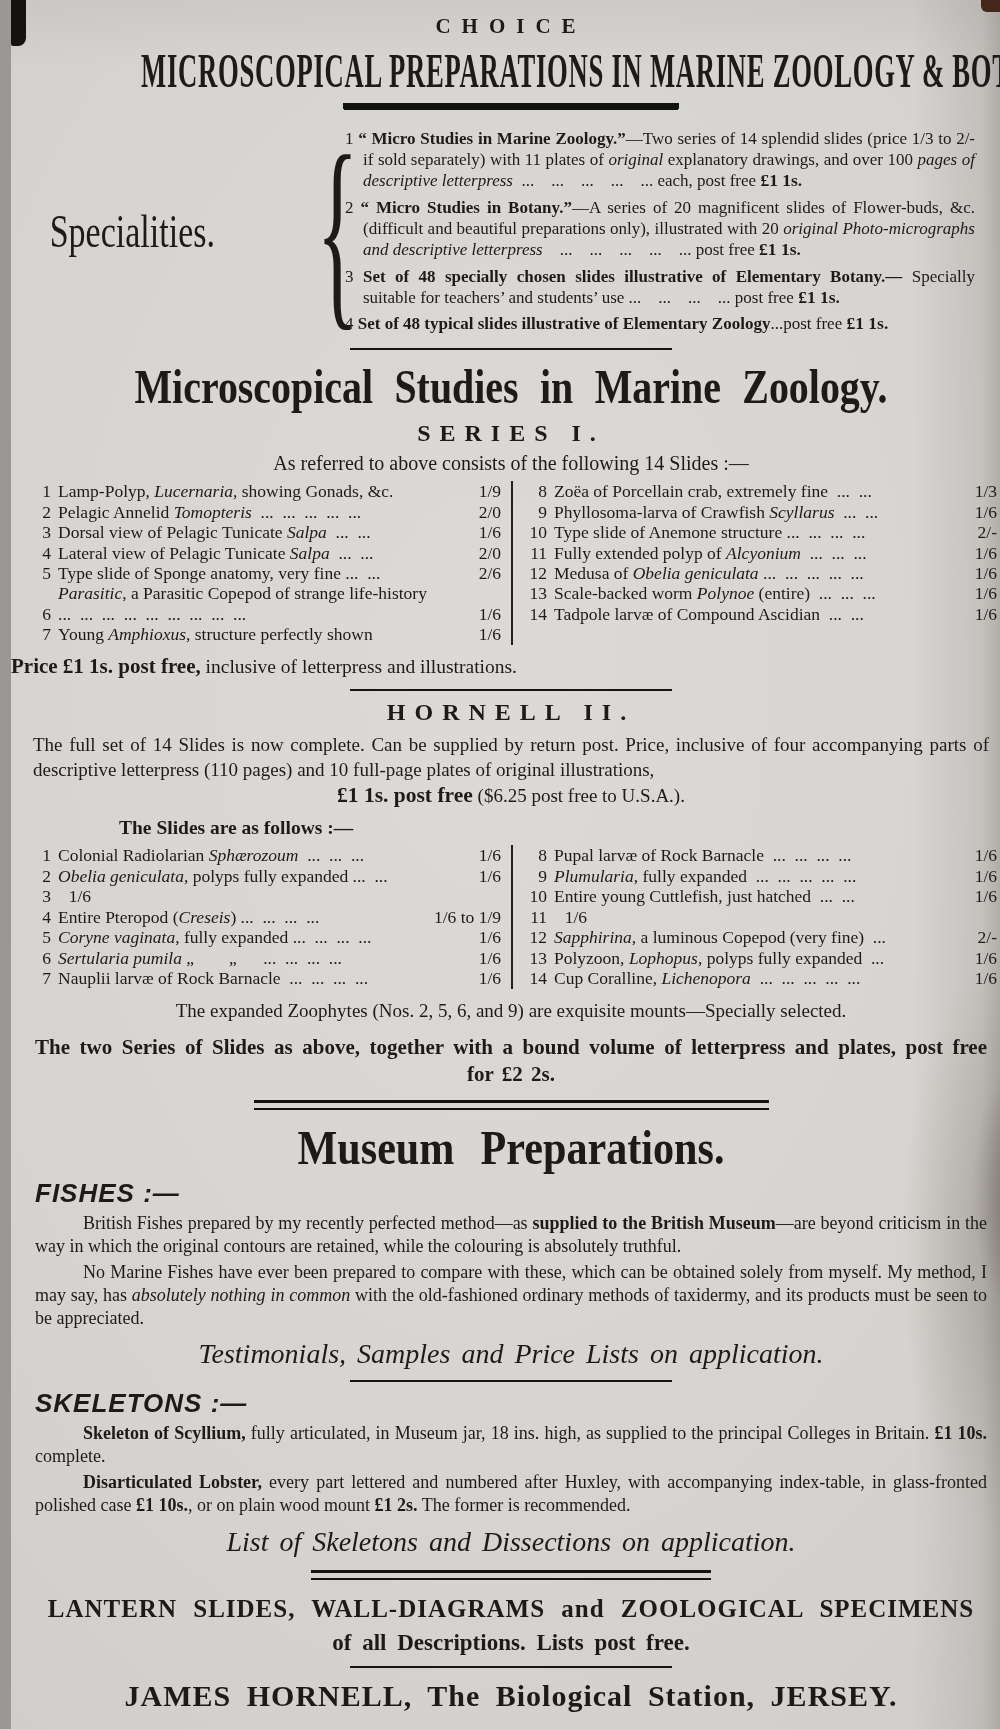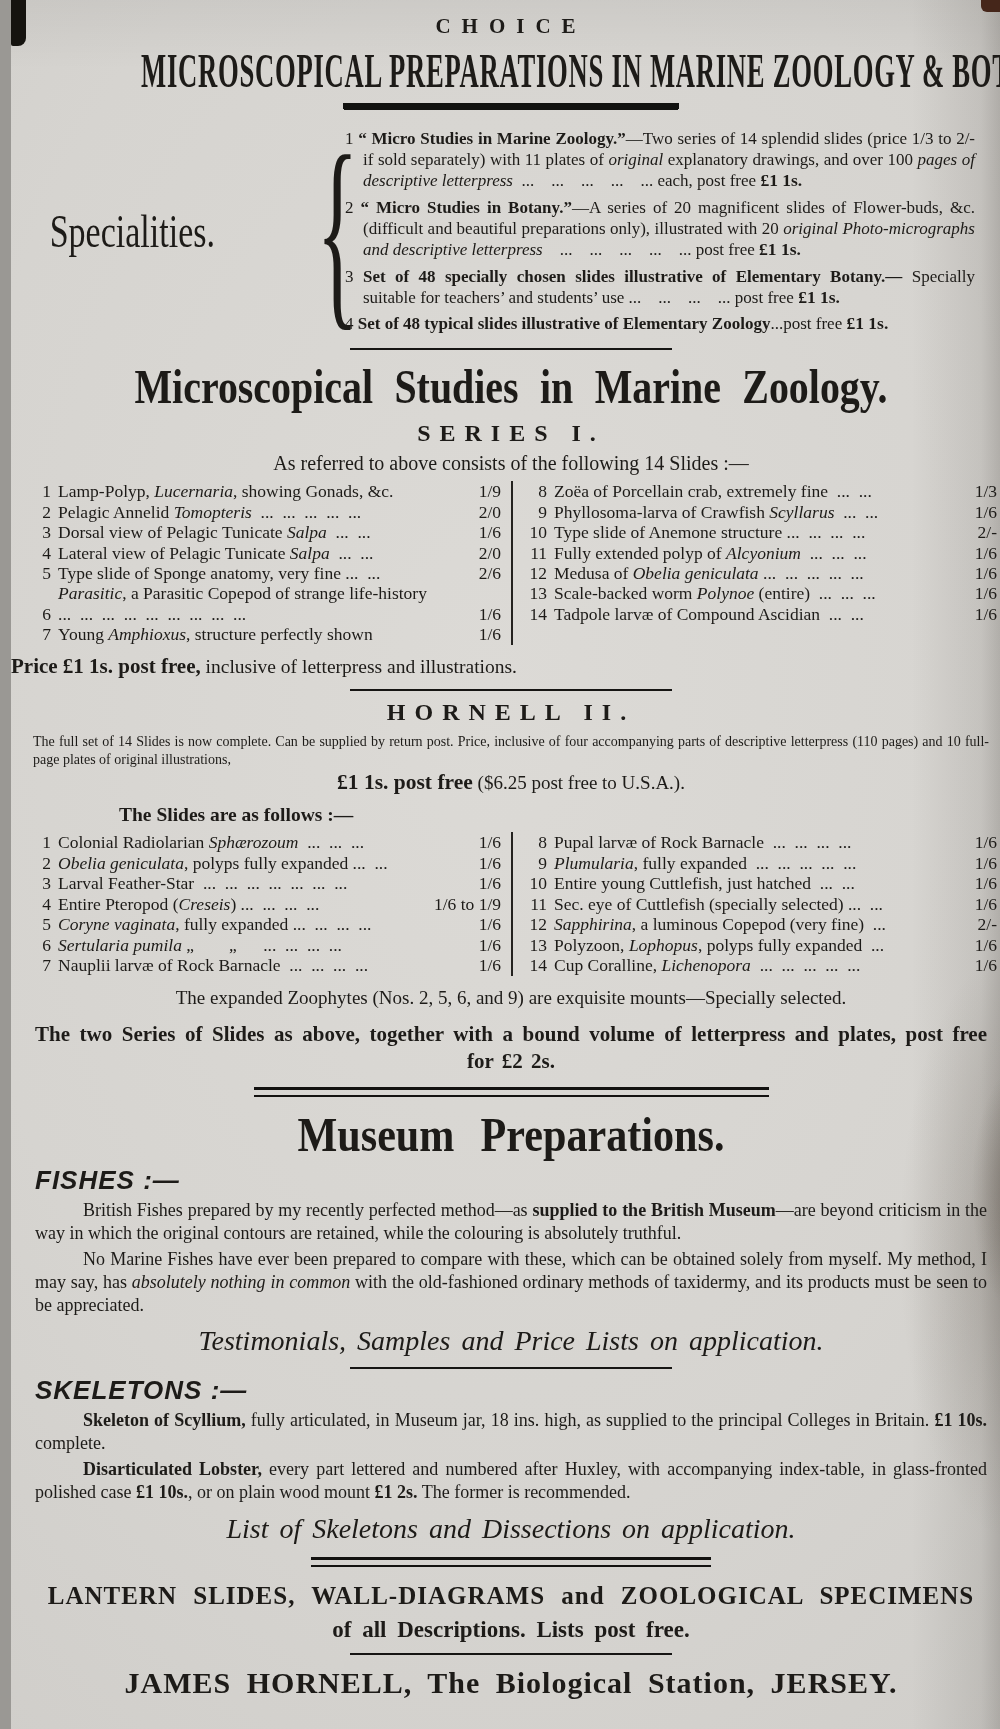--- a/index.html
+++ b/index.html
@@ -48,21 +48,21 @@
   .col.right{border-left:2px solid #24221f;padding-left:12px;}
   .col.left{padding-right:10px;}
   .li-row{display:flex;align-items:flex-end;font-size:17.5px;line-height:1.17;}
   .li-num{width:22px;text-align:right;flex:none;}
   .li-txt{flex:1;padding-left:7px;}
   .li-price{flex:none;text-align:right;min-width:36px;white-space:nowrap;padding-left:4px;}
 
   .price-line{margin-top:9px;text-align:left;font-size:19.5px;}
   .price-line b{font-size:21px;}
 
-  .s2-intro{margin:7px 22px 0;font-size:14px;line-height:1.3;text-align:justify;}
+  .s2-intro{margin:7px 22px 0;font-size:19px;line-height:1.3;text-align:justify;}
   .s2-price{margin-top:1px;text-align:center;font-size:19px;}
   .s2-price b{font-size:21.5px;}
   .slides-label{margin:9px 0 0 108px;font-size:19.5px;font-weight:bold;}
 
   .note-line{margin-top:11px;text-align:center;font-size:19px;}
   .combo{margin:12px 24px 0;font-size:21px;font-weight:bold;line-height:1.3;
     text-align:justify;text-align-last:center;word-spacing:3px;}
 
   .h-museum{text-align:center;white-space:nowrap;font-weight:bold;font-size:43px;
     transform:scale(0.98,1.12);transform-origin:center top;height:52px;word-spacing:16px;margin-top:10px;}
@@ -204,21 +204,20 @@
           <span class="li-txt"><span>Colonial Radiolarian </span><i>Sphærozoum</i><span> ... ... ...</span></span>
           <span class="li-price">1/6</span>
         </div>
         <div class="li-row">
           <span class="li-num">2</span>
           <span class="li-txt"><span></span><i>Obelia geniculata</i><span>, polyps fully expanded ... ...</span></span>
           <span class="li-price">1/6</span>
         </div>
         <div class="li-row">
           <span class="li-num">3</span>
-          <span class="li-txt"><span>Larval Feather-Star ... ... ... ... ... ... ...</span><i></i><span></span></span>
           <span class="li-price">1/6</span>
         </div>
         <div class="li-row">
           <span class="li-num">4</span>
           <span class="li-txt"><span>Entire Pteropod (</span><i>Creseis</i><span>) ... ... ... ...</span></span>
           <span class="li-price">1/6 to 1/9</span>
         </div>
         <div class="li-row">
           <span class="li-num">5</span>
           <span class="li-txt"><span></span><i>Coryne vaginata</i><span>, fully expanded ... ... ... ...</span></span>
@@ -247,21 +246,20 @@
           <span class="li-txt"><span></span><i>Plumularia</i><span>, fully expanded ... ... ... ... ...</span></span>
           <span class="li-price">1/6</span>
         </div>
         <div class="li-row">
           <span class="li-num">10</span>
           <span class="li-txt"><span>Entire young Cuttlefish, just hatched ... ...</span><i></i><span></span></span>
           <span class="li-price">1/6</span>
         </div>
         <div class="li-row">
           <span class="li-num">11</span>
-          <span class="li-txt"><span>Sec. eye of Cuttlefish (specially selected) ... ...</span><i></i><span></span></span>
           <span class="li-price">1/6</span>
         </div>
         <div class="li-row">
           <span class="li-num">12</span>
           <span class="li-txt"><span></span><i>Sapphirina</i><span>, a luminous Copepod (very fine) ...</span></span>
           <span class="li-price">2/-</span>
         </div>
         <div class="li-row">
           <span class="li-num">13</span>
           <span class="li-txt"><span>Polyzoon, </span><i>Lophopus</i><span>, polyps fully expanded ...</span></span>

